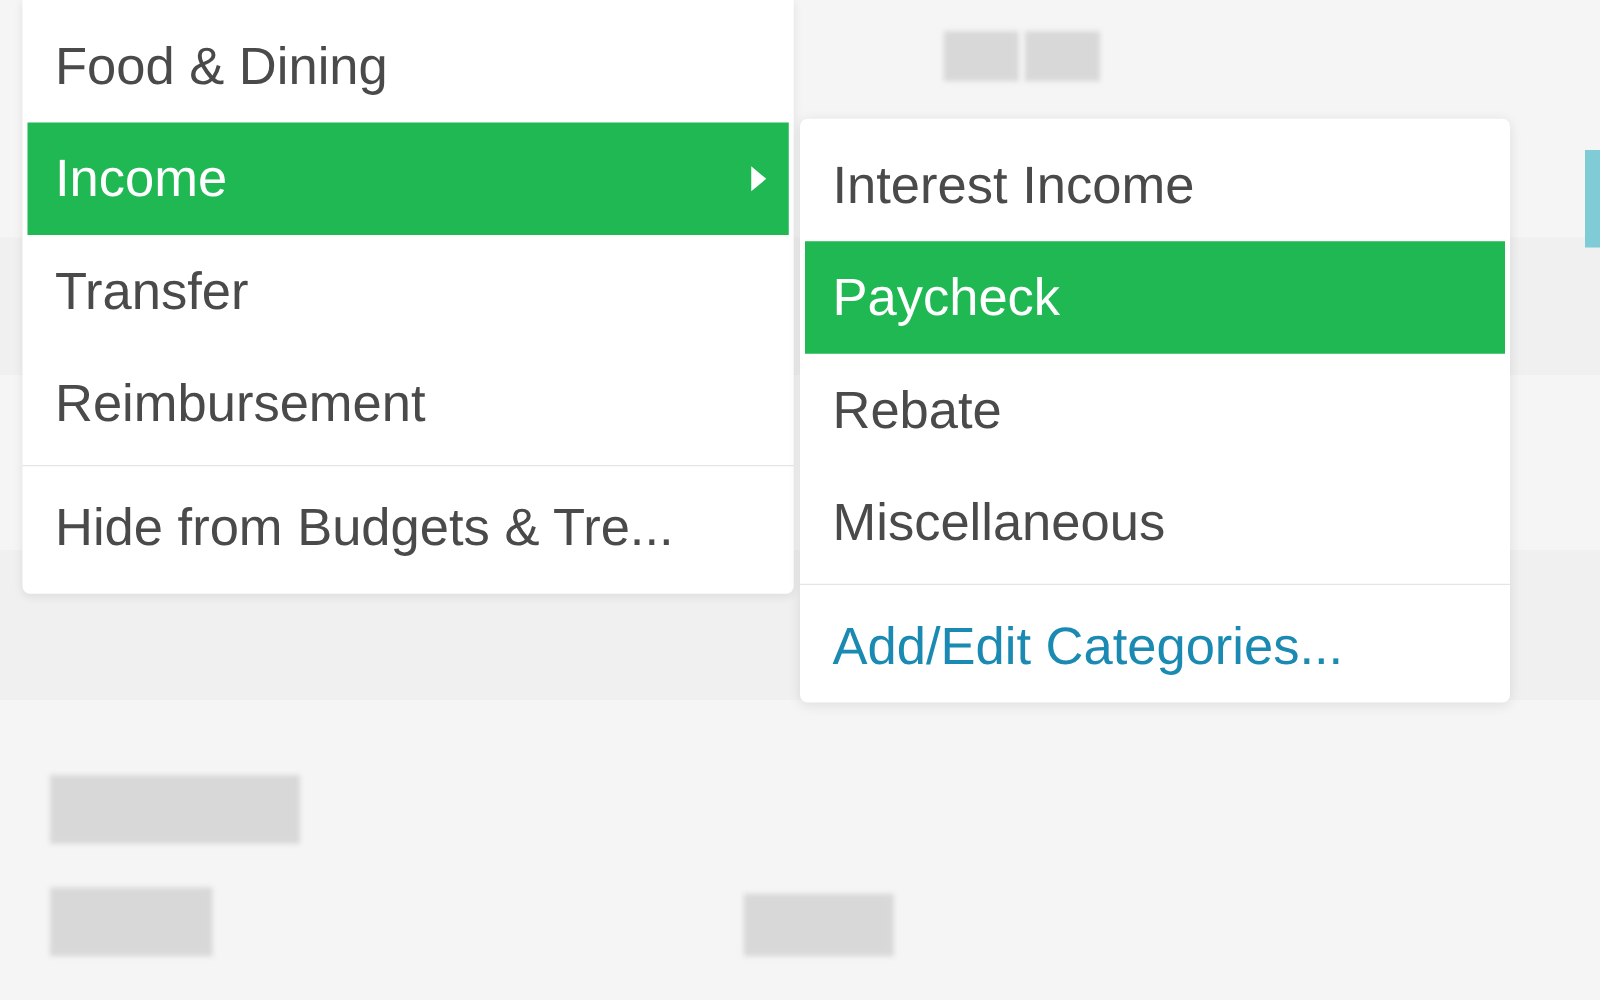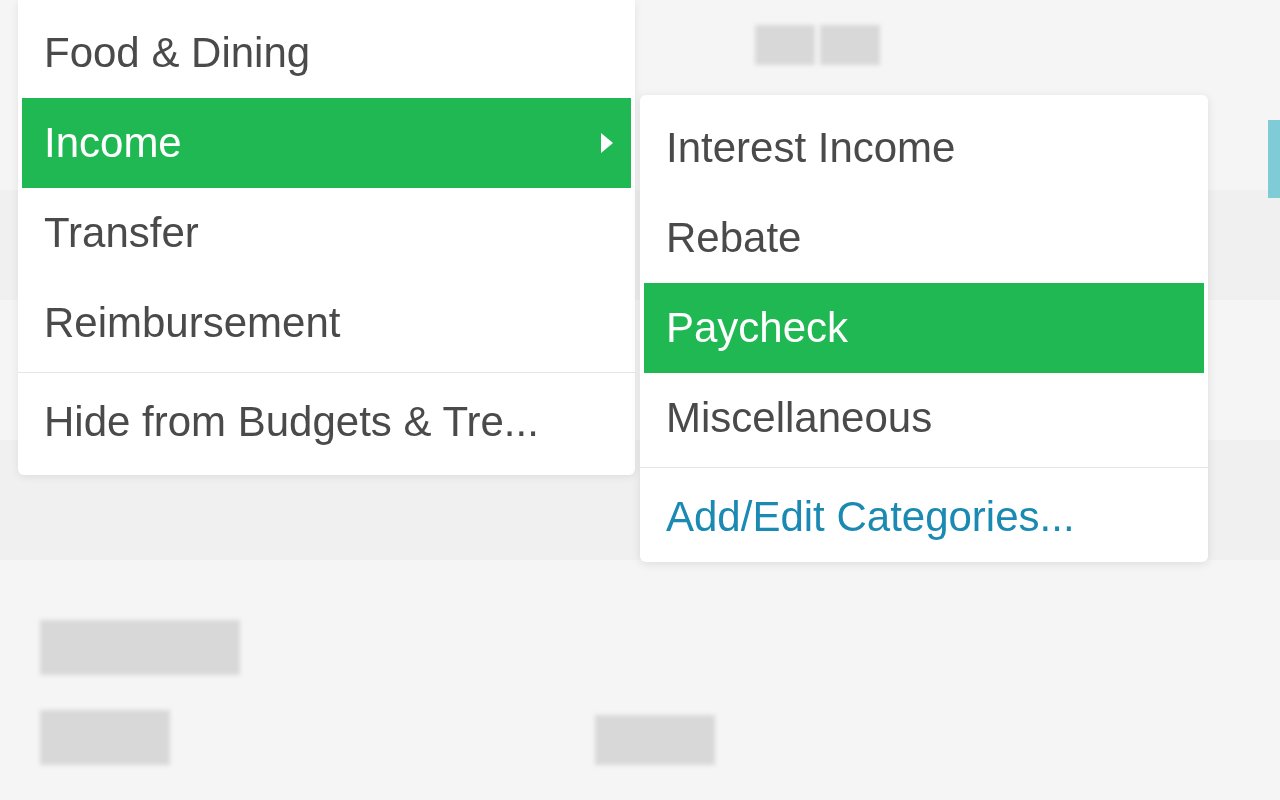--- a/index.html
+++ b/index.html
@@ -129,25 +129,25 @@
   <div class="menu-divider"></div>
   <div class="menu-item">
     <span>Hide from Budgets &amp; Tre...</span>
   </div>
 </div>
 
 <div class="menu-secondary">
   <div class="menu-item">
     <span>Interest Income</span>
   </div>
+  <div class="menu-item selected">
+    <span>Paycheck</span>
+  </div>
   <div class="menu-item">
     <span>Rebate</span>
-  </div>
-  <div class="menu-item selected">
-    <span>Paycheck</span>
   </div>
   <div class="menu-item">
     <span>Miscellaneous</span>
   </div>
   <div class="menu-divider"></div>
   <div class="menu-item link">
     <span>Add/Edit Categories...</span>
   </div>
 </div>
 

